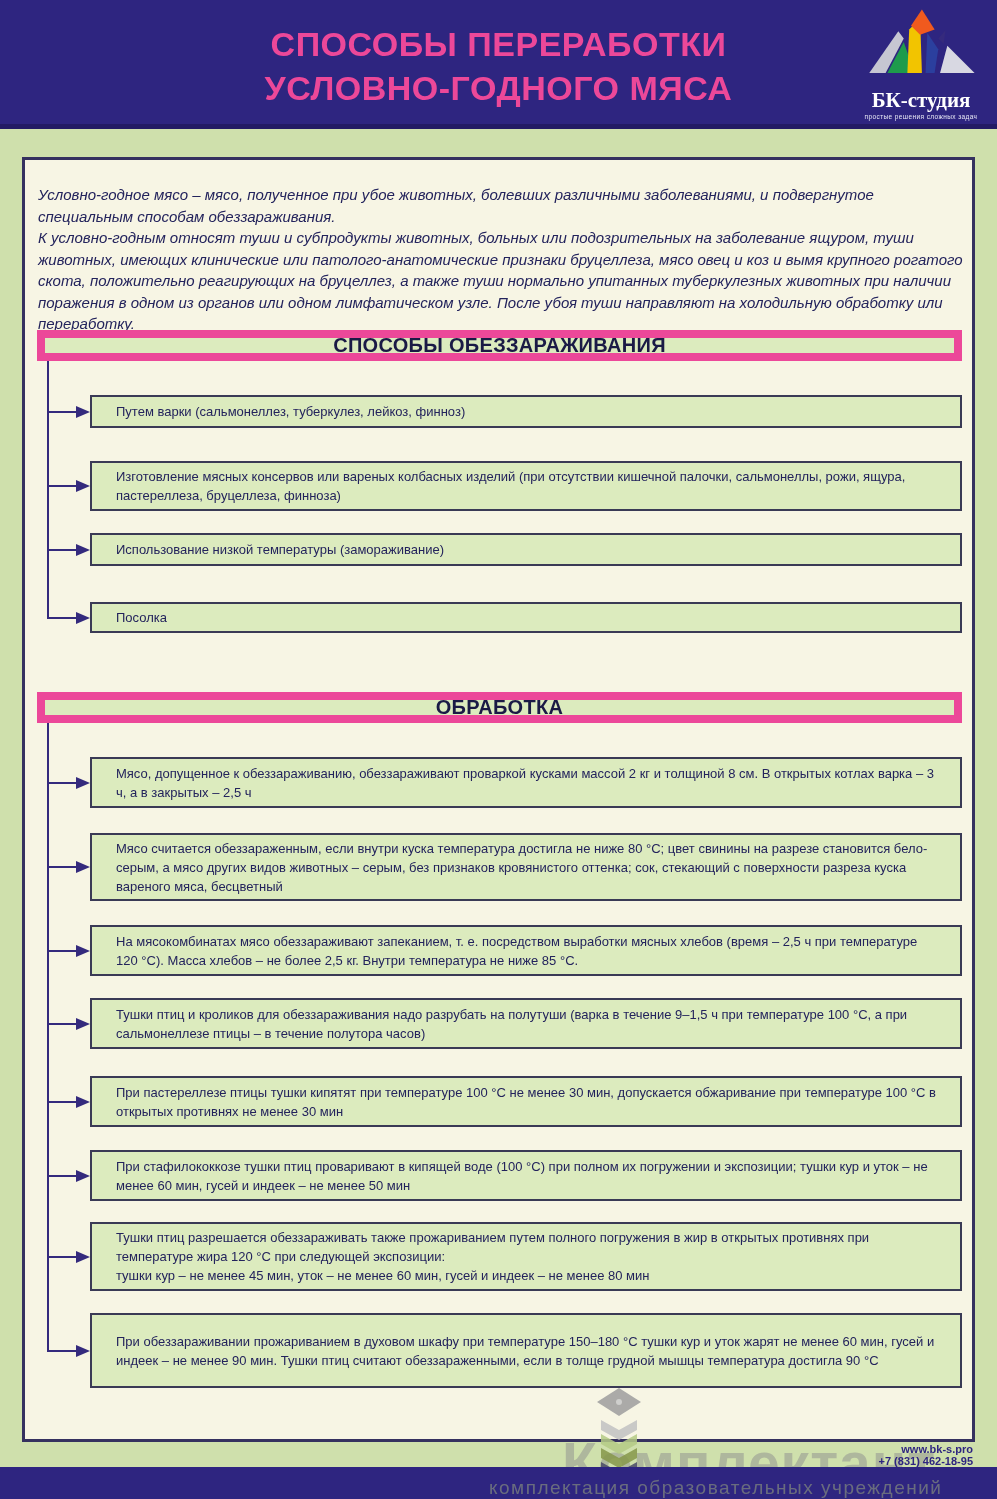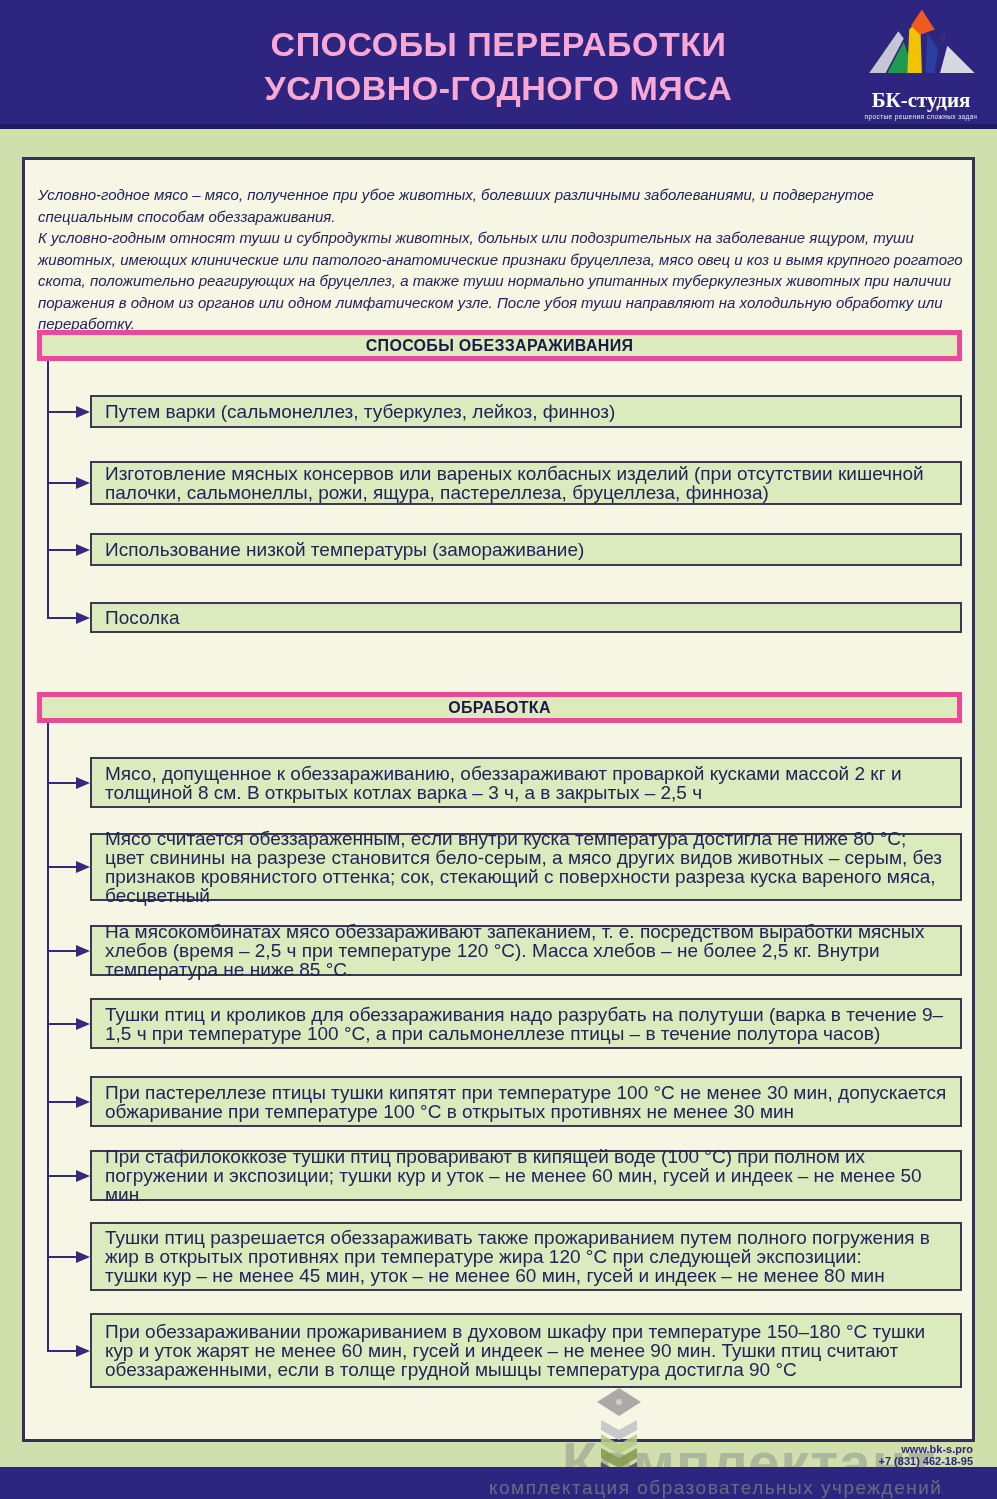--- a/index.html
+++ b/index.html
@@ -15,21 +15,21 @@
   
   .header-band {
     position: absolute; left:0; top:0;
     width: 997px; height: 129px;
     background: #2e2580;
     border-bottom: 5px solid #231b64;
   }
   .poster-title {
     position: absolute; left:0; top:22px; width: 997px;
     text-align: center;
-    color: #f9a8d4; font-weight: bold;
+    color: #ec4899; font-weight: bold;
     font-size: 34px; line-height: 44px; letter-spacing: 0.5px;
   }
   .logo {
     position: absolute; right: 10px; top: 6px; width: 132px;
     text-align: center;
   }
   .logo svg { display:block; margin: 0 auto; }
   .logo-name {
     color:#ffffff; font-family:"Liberation Serif", serif;
     font-weight:bold; font-size:21px; line-height:22px; margin-top:9px;
@@ -46,31 +46,31 @@
     border: 3px solid #35315f;
   }
   .intro {
     position:absolute; left:13px; top:24px; width:927px;
     font-size:15px; line-height:21.5px; color:#23235c;
   }
   .intro p { margin:0;font-style:italic; }
 
   .sec-header {
     position:absolute; left:12px; width:925px; height:31px;
-    background:#dcebbe; border:5px solid #ec4899;
+    background:#dcebbe; border:8px solid #ec4899;
     display:flex; align-items:center; justify-content:center;
-    font-weight:bold; font-size:16px; color:#1a1a45; letter-spacing:0.3px;
+    font-weight:bold; font-size:20px; color:#1a1a45; letter-spacing:0.3px;
   }
   .vline { position:absolute; left:22px; width:2px; background:#342a7d; }
 
   .item {
     position:absolute; left:65px; width:872px;
     background:#dcebbe; border:2px solid #3a3a55;
-    font-size:19px; line-height:19px; color:#23235c;
-    padding:4px 13px; white-space:pre-line;
+    font-size:13px; line-height:19px; color:#23235c;
+    padding:4px 24px; white-space:pre-line;
     display:flex; align-items:center;
   }
   .item::before {
     content:""; position:absolute; left:-45px; top:50%;
     margin-top:-1px; width:33px; height:2px; background:#342a7d;
   }
   .item::after {
     content:""; position:absolute; left:-16px; top:50%;
     margin-top:-6px; width:0; height:0;
     border-left:14px solid #342a7d;
@@ -130,21 +130,21 @@
 
     <div class="intro">
       <p>Условно-годное мясо – мясо, полученное при убое животных, болевших различными заболеваниями, и подвергнутое специальным способам обеззараживания.</p>
       <p>К условно-годным относят туши и субпродукты животных, больных или подозрительных на заболевание ящуром, туши животных, имеющих клинические или патолого-анатомические признаки бруцеллеза, мясо овец и коз и вымя крупного рогатого скота, положительно реагирующих на бруцеллез, а также туши нормально упитанных туберкулезных животных при наличии поражения в одном из органов или одном лимфатическом узле. После убоя туши направляют на холодильную обработку или переработку.</p>
     </div>
 
     <div class="sec-header" style="top:170px">СПОСОБЫ ОБЕЗЗАРАЖИВАНИЯ</div>
     <div class="vline" style="top:201px; height:256px"></div>
 
     <div class="item" style="top:235px; height:33px">Путем варки (сальмонеллез, туберкулез, лейкоз, финноз)</div>
-    <div class="item" style="top:301px; height:44px">Изготовление мясных консервов или вареных колбасных изделий (при отсутствии кишечной палочки, сальмонеллы, рожи, ящура, пастереллеза, бруцеллеза, финноза)</div>
+    <div class="item" style="top:301px; height:50px">Изготовление мясных консервов или вареных колбасных изделий (при отсутствии кишечной палочки, сальмонеллы, рожи, ящура, пастереллеза, бруцеллеза, финноза)</div>
     <div class="item" style="top:373px; height:33px">Использование низкой температуры (замораживание)</div>
     <div class="item" style="top:442px; height:31px">Посолка</div>
 
     <div class="sec-header" style="top:532px">ОБРАБОТКА</div>
     <div class="vline" style="top:563px; height:627px"></div>
 
     <div class="item" style="top:597px; height:51px">Мясо, допущенное к обеззараживанию, обеззараживают проваркой кусками массой 2 кг и толщиной 8 см. В открытых котлах варка – 3 ч, а в закрытых – 2,5 ч</div>
     <div class="item" style="top:673px; height:68px">Мясо считается обеззараженным, если внутри куска температура достигла не ниже 80 °С; цвет свинины на разрезе становится бело-серым, а мясо других видов животных – серым, без признаков кровянистого оттенка; сок, стекающий с поверхности разреза куска вареного мяса, бесцветный</div>
     <div class="item" style="top:765px; height:51px">На мясокомбинатах мясо обеззараживают запеканием, т. е. посредством выработки мясных хлебов (время – 2,5 ч при температуре 120 °С). Масса хлебов – не более 2,5 кг. Внутри температура не ниже 85 °С.</div>
     <div class="item" style="top:838px; height:51px">Тушки птиц и кроликов для обеззараживания надо разрубать на полутуши (варка в течение 9–1,5 ч при температуре 100 °С, а при сальмонеллезе птицы – в течение полутора часов)</div>

